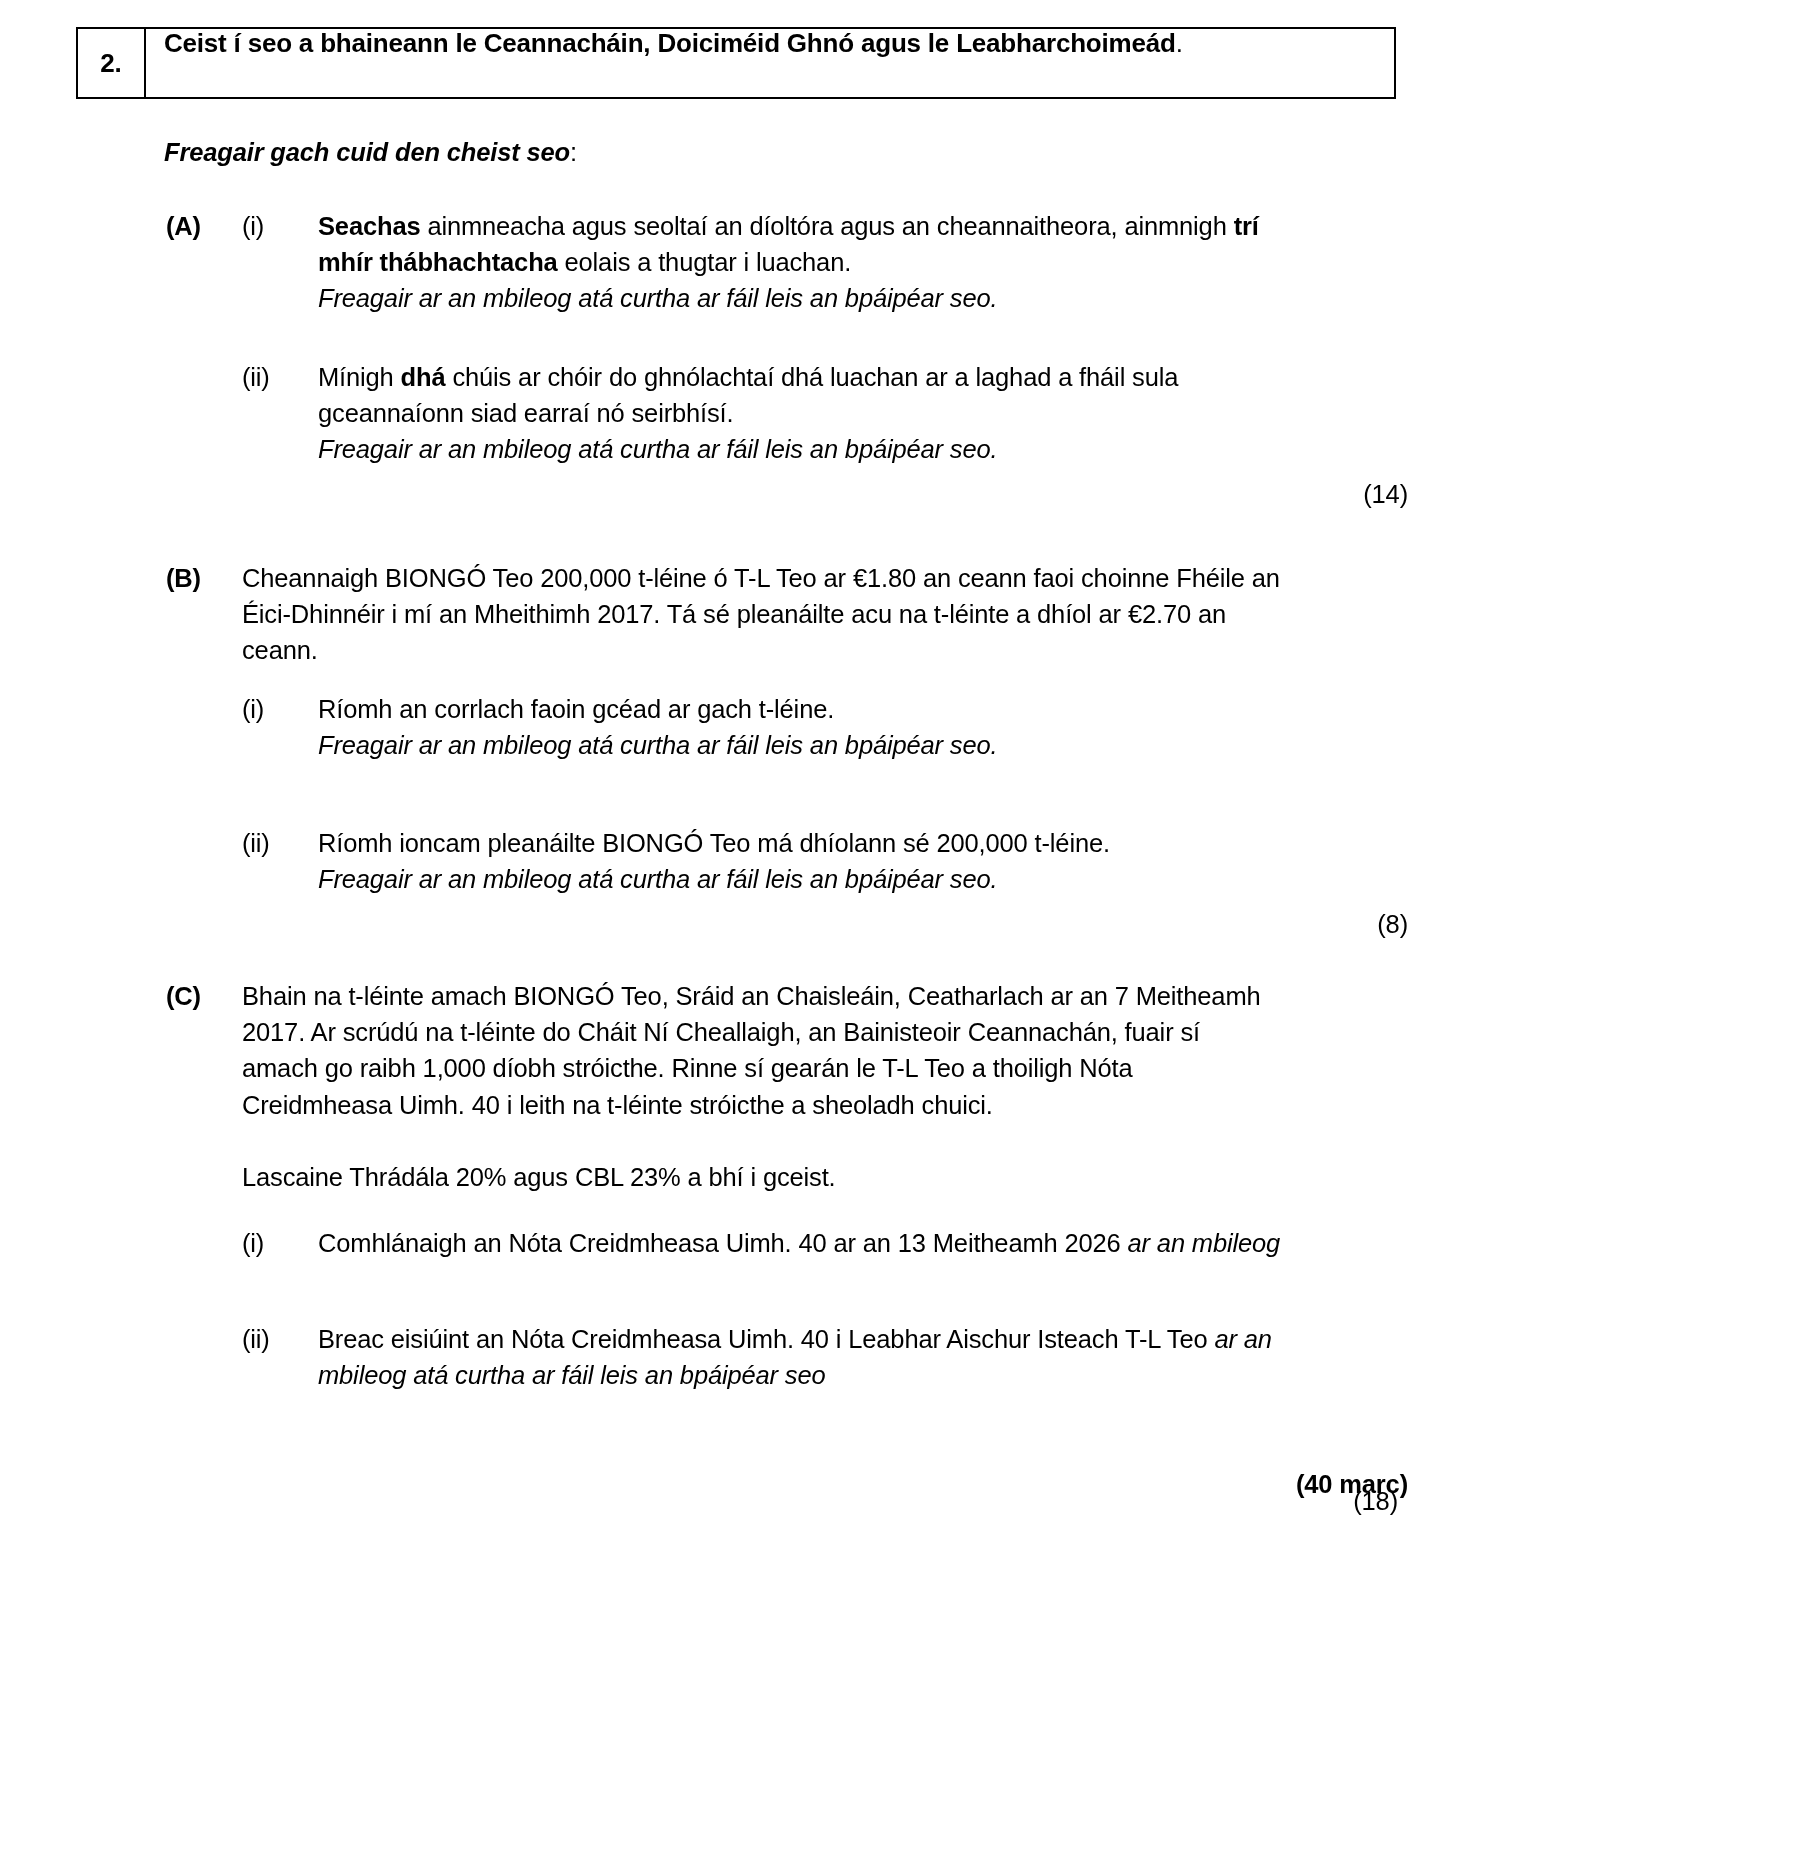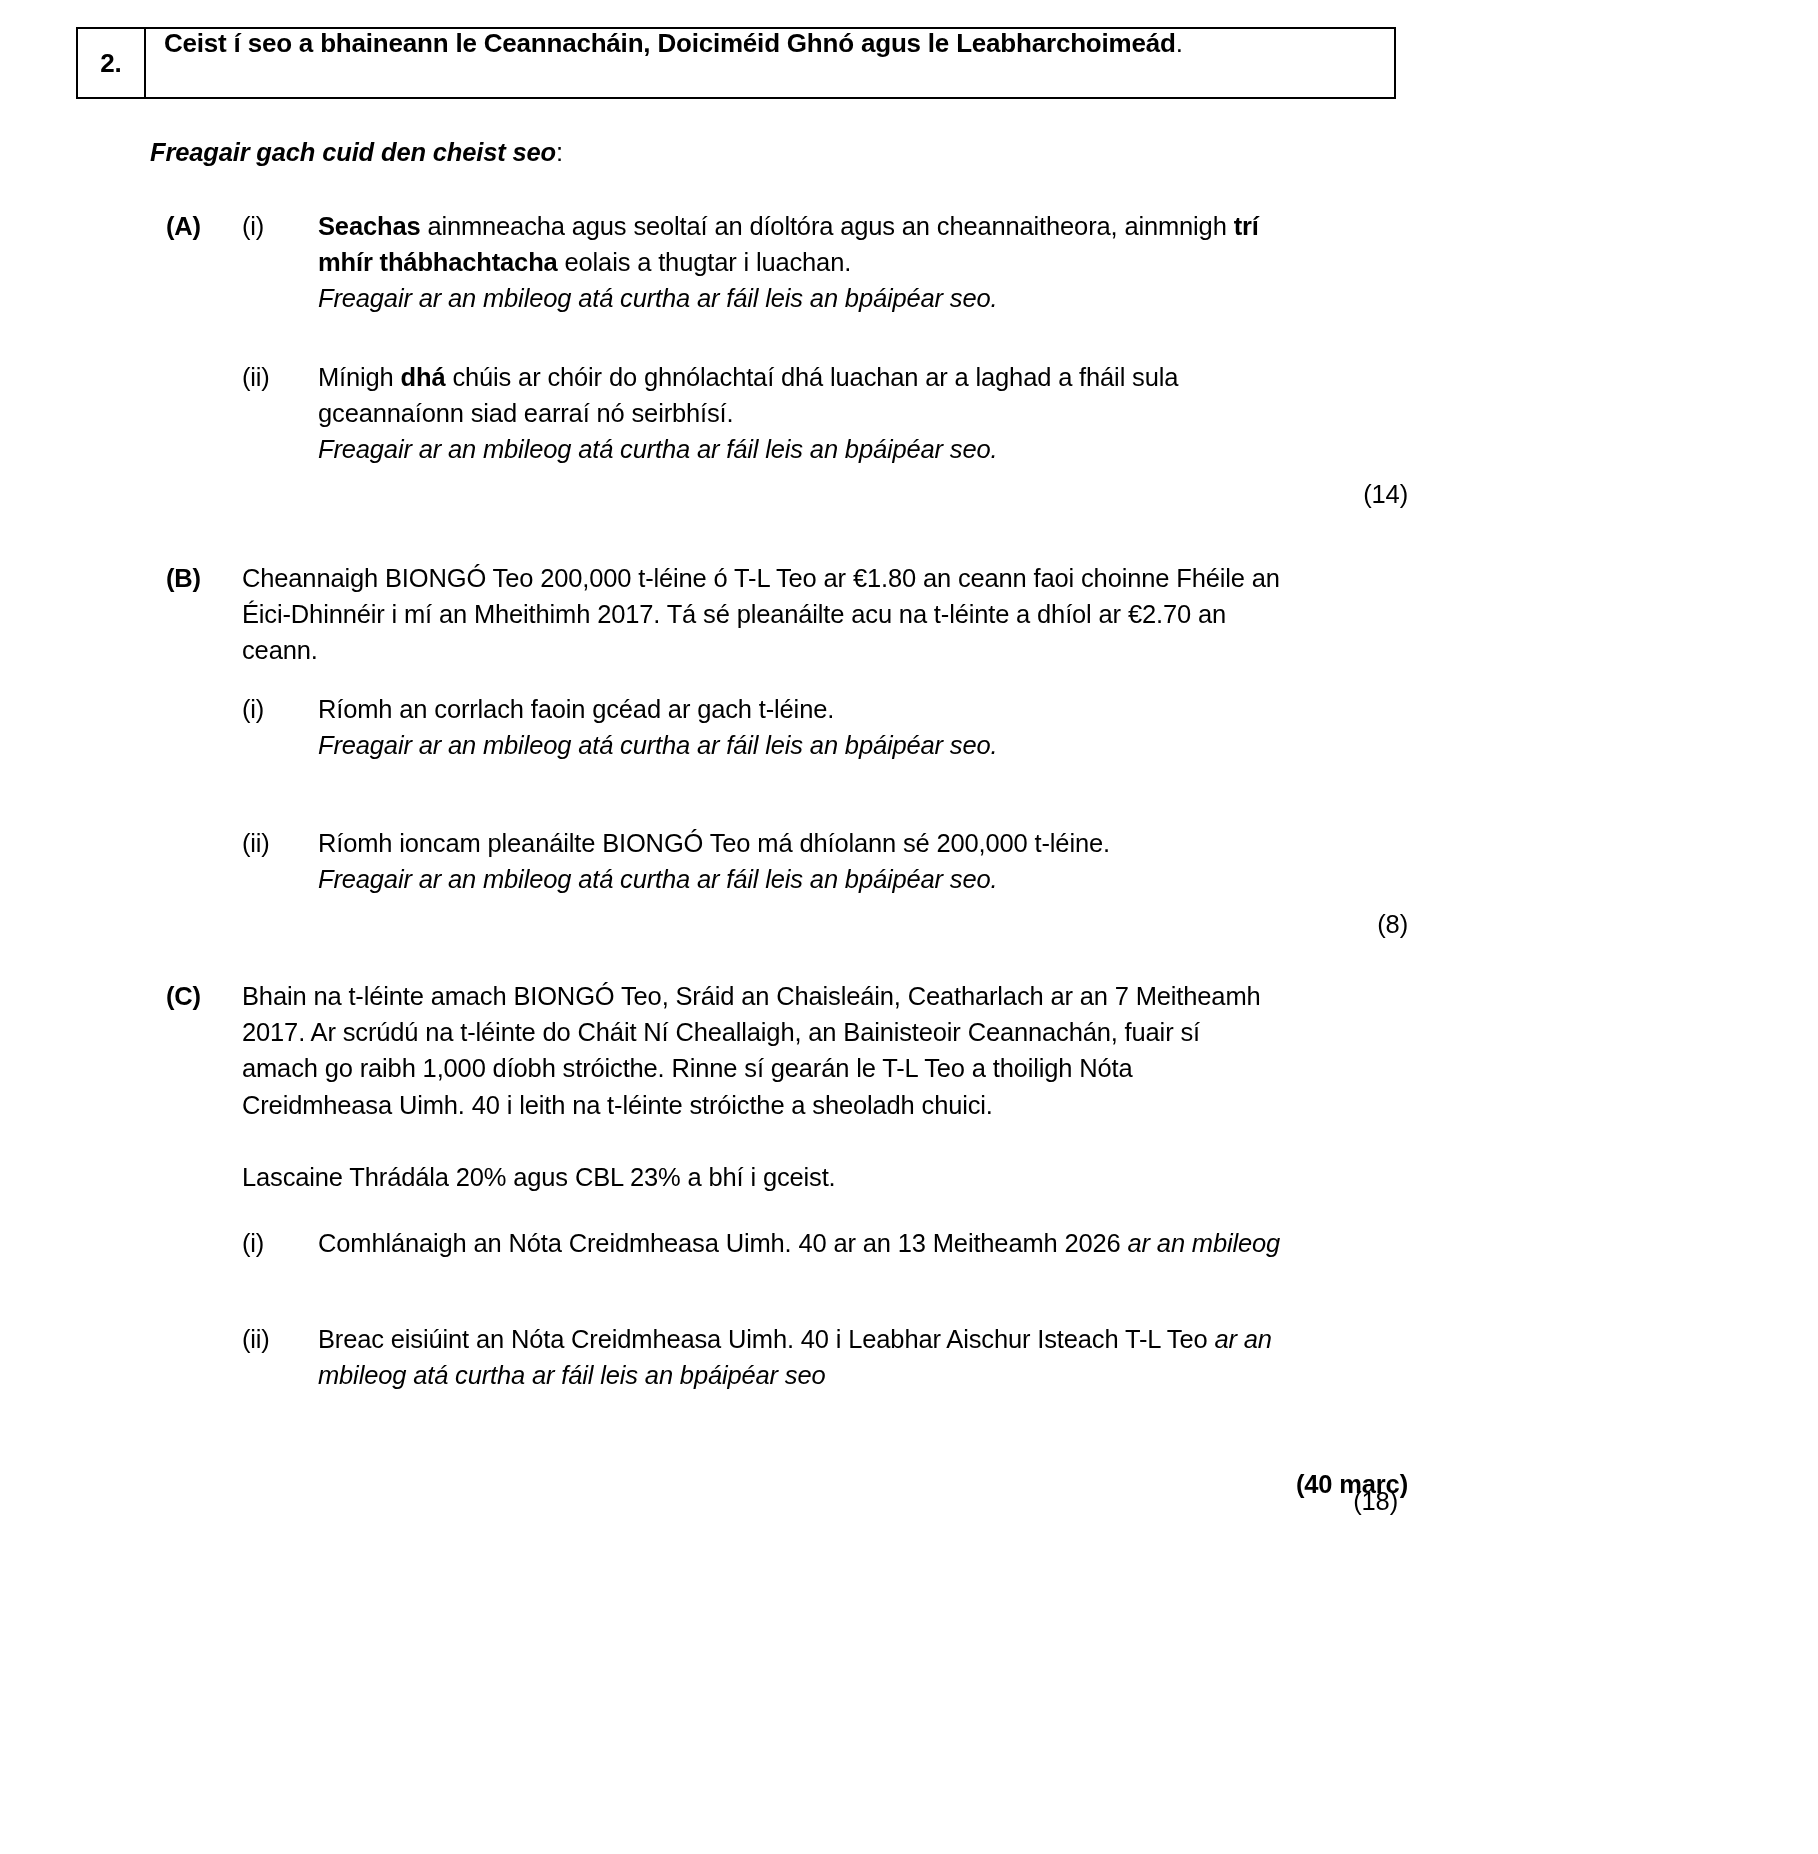--- a/index.html
+++ b/index.html
@@ -57,21 +57,21 @@
     font-weight: bold;
     letter-spacing: -0.2px;
     line-height: 1.15;
   }
   .qbox-title .tail {
     font-weight: normal;
   }
 
   .intro {
     position: absolute;
-    left: 150px;
+    left: 164px;
     top: 138px;
     font-size: 25.5px;
     font-style: italic;
     font-weight: bold;
     letter-spacing: -0.15px;
   }
   .intro .tail {
     font-weight: normal;
     font-style: normal;
   }

